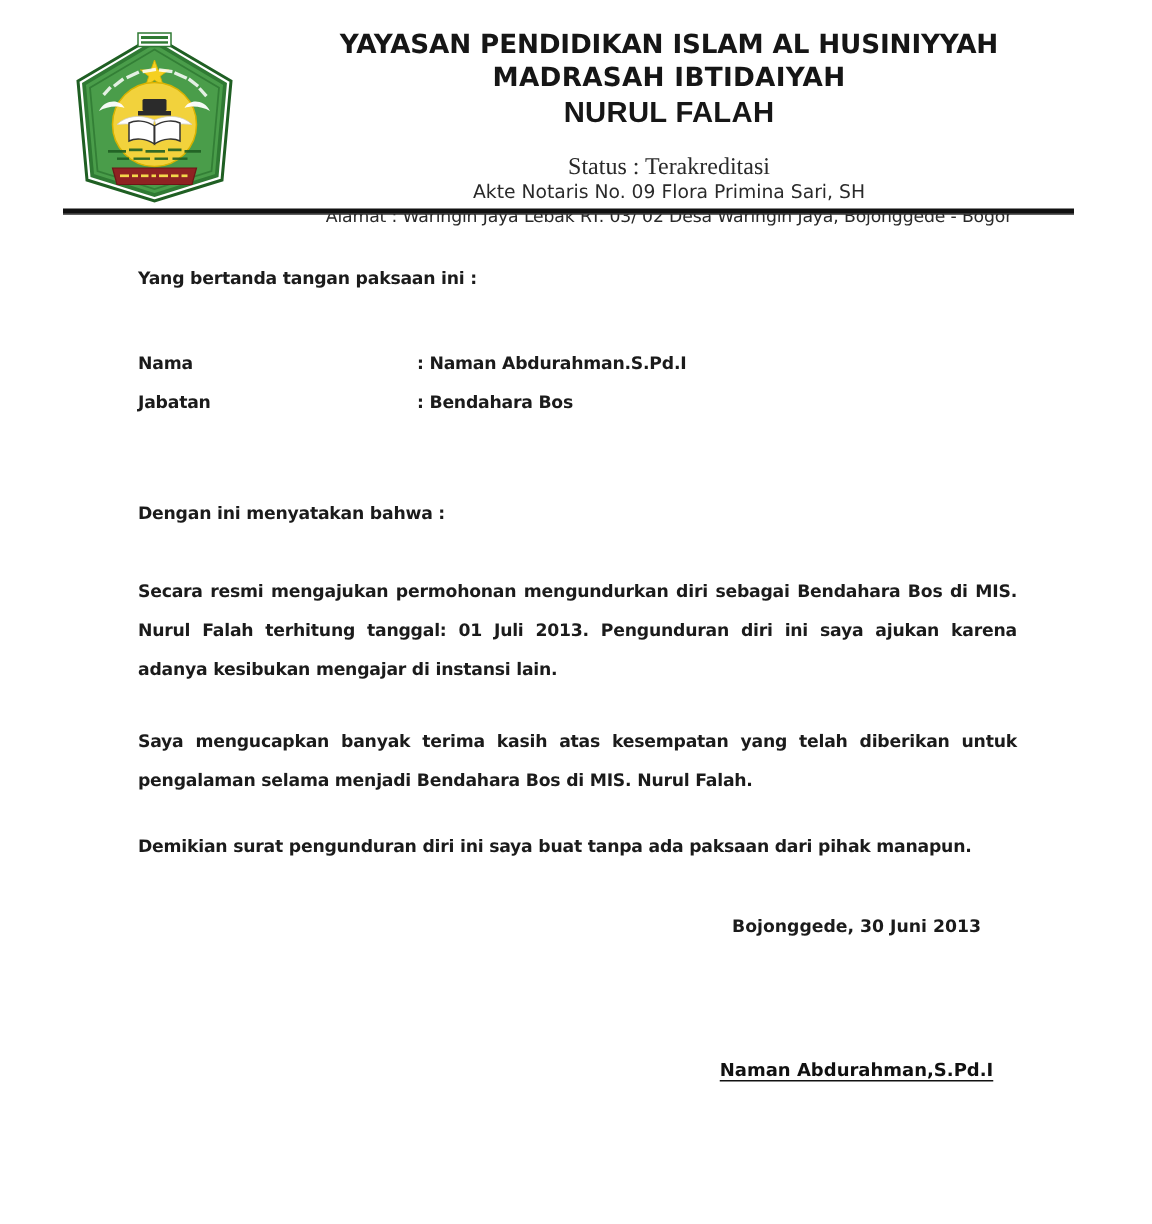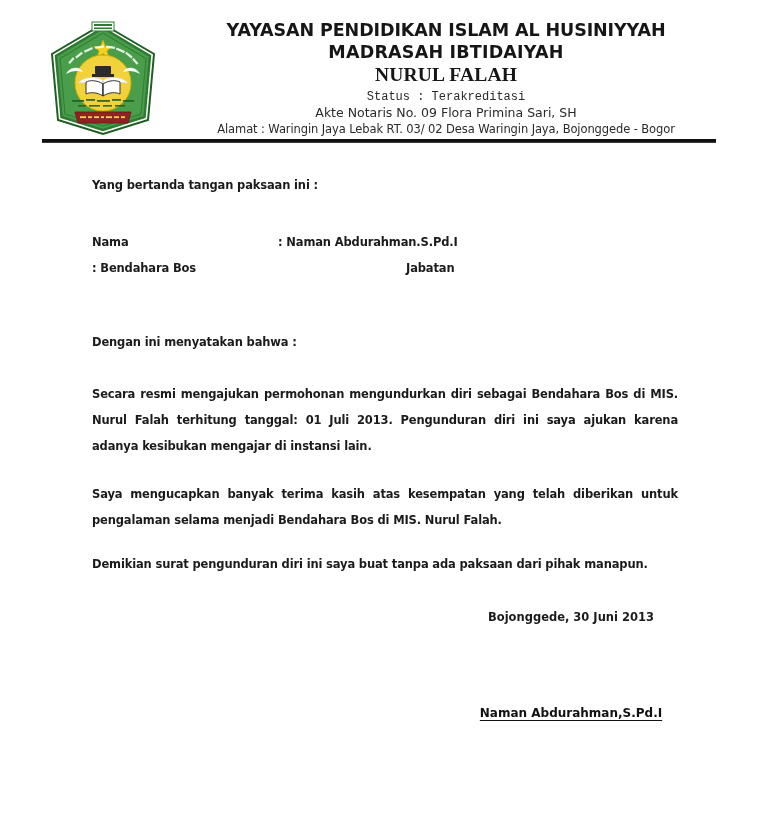--- a/index.html
+++ b/index.html
@@ -59,32 +59,32 @@
     white-space: nowrap;
   }
   .org-line-2 {
     font-family: "DejaVu Sans", sans-serif;
     font-size: 17.5px;
     font-weight: bold;
     line-height: 22px;
     letter-spacing: 0.2px;
   }
   .org-line-3 {
-    font-family: Liberation Serif, serif;
+    font-family: Liberation Sans, sans-serif;
     font-size: 19.5px;
     font-weight: bold;
     line-height: 24px;
     letter-spacing: 0.2px;
   }
   .status-line {
-    font-family: Liberation Mono, monospace;
-    font-size: 12px;
+    font-family: Liberation Serif, serif;
+    font-size: 16px;
     line-height: 16px;
     color: #2a2a2a;
-    margin-top: 2px;
+    margin-top: 17px;
   }
   .notaris-line {
     font-family: "DejaVu Sans", sans-serif;
     font-size: 12.5px;
     line-height: 16px;
     color: #2a2a2a;
   }
   .alamat-line {
     font-family: "DejaVu Sans", sans-serif;
     font-size: 11.5px;
@@ -294,22 +294,22 @@
   <div class="body-area">
 
     <div class="btext line-intro">Yang bertanda tangan paksaan ini :</div>
 
     <div class="ident-table">
       <div class="ident-row">
         <div class="btext ident-label">Nama</div>
         <div class="btext ident-value">: Naman Abdurahman.S.Pd.I</div>
       </div>
       <div class="ident-row">
+        <div class="btext ident-label">Jabatan</div>
         <div class="btext ident-value">: Bendahara Bos</div>
-        <div class="btext ident-label">Jabatan</div>
       </div>
     </div>
 
     <div class="btext line-declare">Dengan ini menyatakan bahwa :</div>
 
     <div class="btext para para-1">Secara resmi mengajukan permohonan mengundurkan diri sebagai Bendahara Bos di MIS. Nurul Falah  terhitung tanggal: 01 Juli 2013. Pengunduran diri ini saya ajukan karena adanya kesibukan mengajar di instansi lain.</div>
 
     <div class="btext para para-2">Saya mengucapkan banyak terima kasih atas kesempatan yang telah diberikan untuk pengalaman selama menjadi Bendahara Bos di MIS. Nurul Falah.</div>
 
     <div class="btext para para-3">Demikian surat pengunduran diri ini saya buat tanpa ada paksaan dari pihak manapun.</div>

